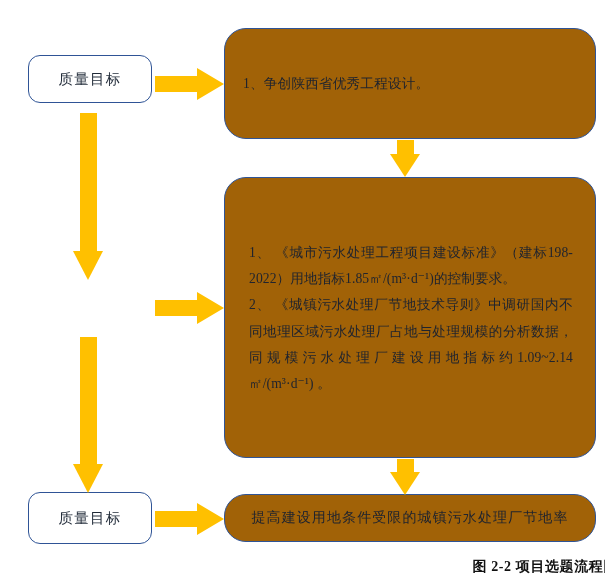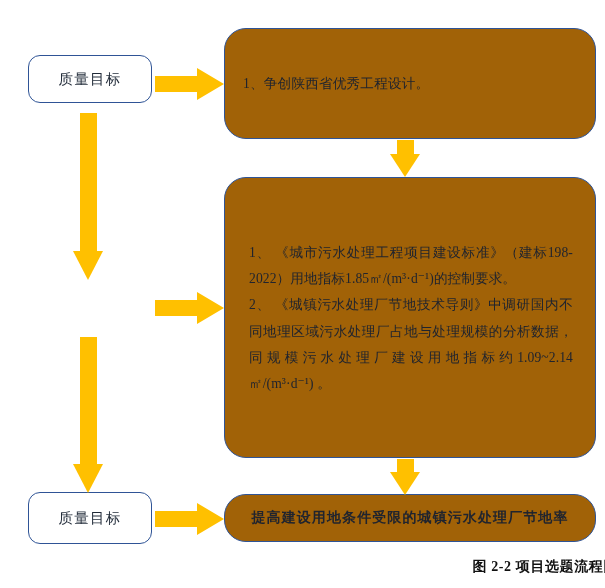--- a/index.html
+++ b/index.html
@@ -67,21 +67,20 @@
     text-align: justify;
     text-justify: inter-ideograph;
     letter-spacing: 0.1px;
     margin: 0;
   }
   .result-text {
     font-size: 14px;
     letter-spacing: 1.1px;
     color: #20242e;
     white-space: nowrap;
-    font-weight: bold;
   }
 
   
   .arrow-right {
     position: absolute;
     display: block;
   }
   .arrow-right .shaft {
     position: absolute;
     left: 0;

